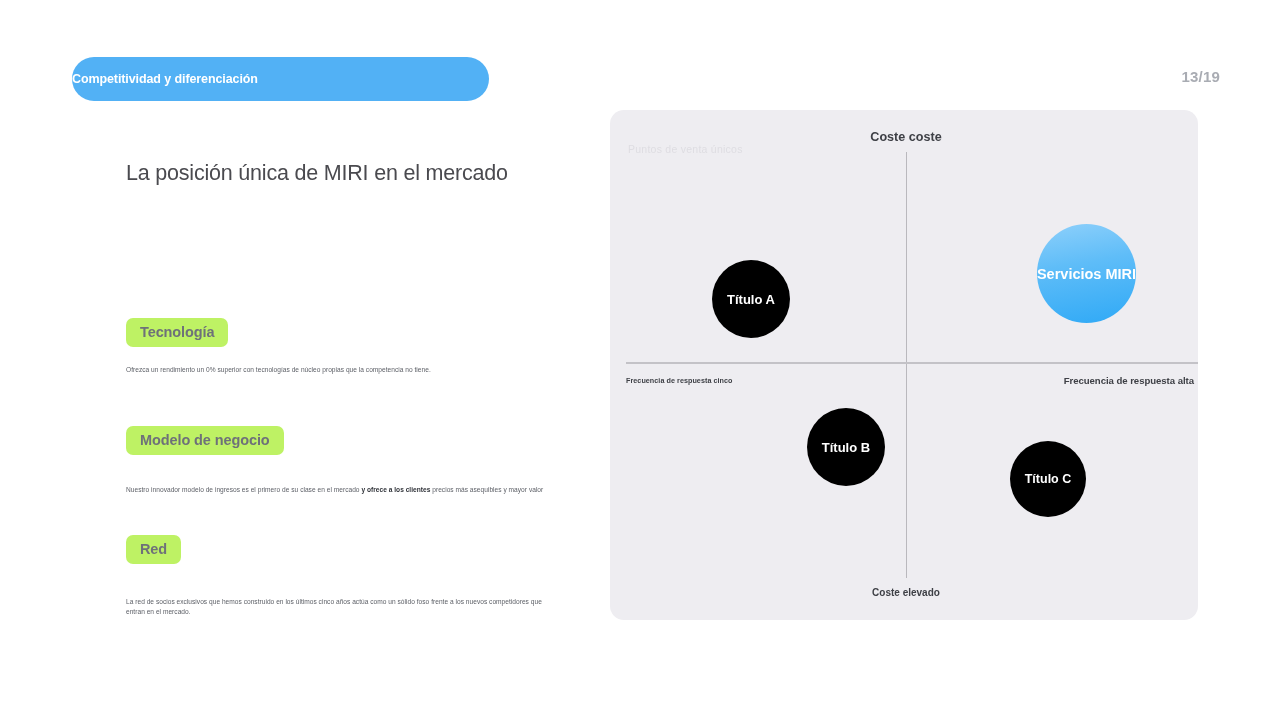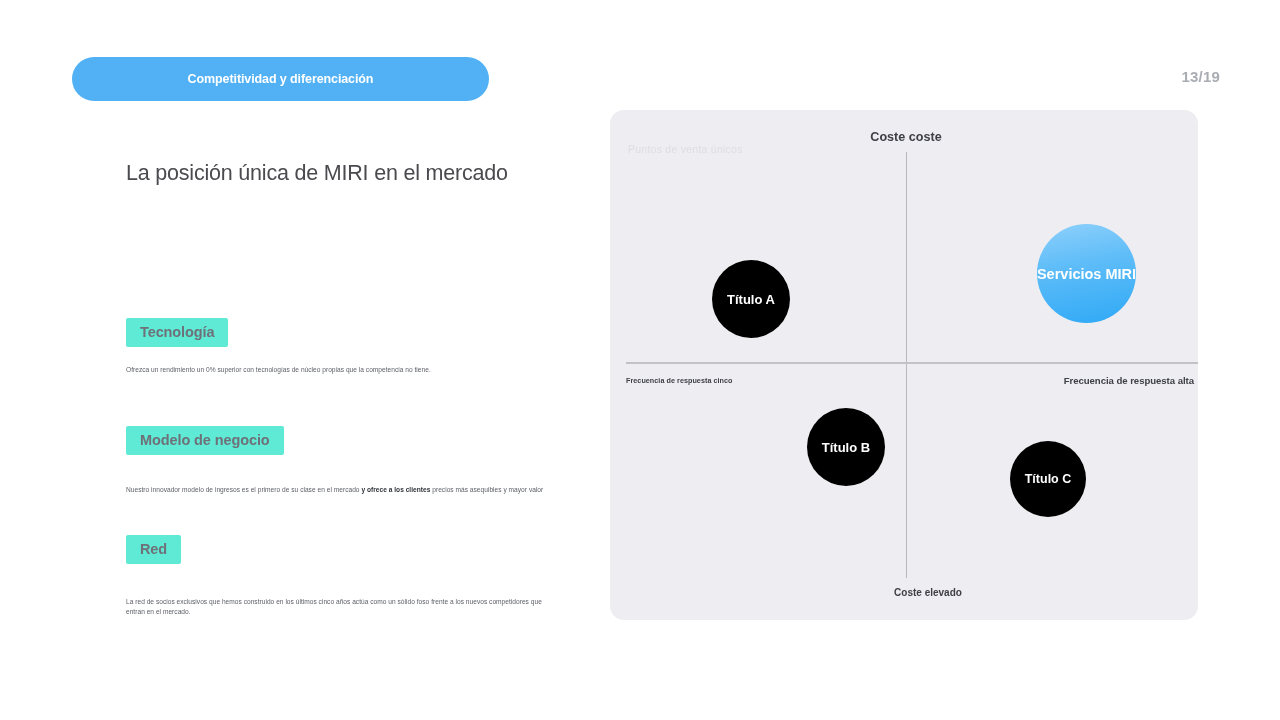--- a/index.html
+++ b/index.html
@@ -23,21 +23,21 @@
   #header-pill {
     position: absolute;
     left: 72px;
     top: 57px;
     width: 417px;
     height: 44px;
     border-radius: 22px;
     background: #52b1f5;
     display: flex;
     align-items: center;
-    justify-content: center;
+    justify-content: flex-start;
     white-space: nowrap;
     overflow: hidden;
   }
   #header-kicker {
     color: #ffffff;
     font-size: 12.5px;
     font-weight: bold;
     letter-spacing: -0.1px;
   }
   #header-title {
@@ -75,22 +75,22 @@
     line-height: 1.3;
   }
 
   .feature-block { position: absolute; left: 0; }
   #feature-0 { top: 158px; }
   #feature-1 { top: 266px; }
   #feature-2 { top: 375px; }
 
   .feature-chip {
     display: inline-block;
-    background: #5eead4;
-    border-radius: 2px;
+    background: #bef264;
+    border-radius: 7px;
     padding: 6px 14px 7px 14px;
     font-size: 14.5px;
     font-weight: bold;
     color: #6e7179;
     letter-spacing: -0.1px;
   }
 
   .feature-body {
     margin-top: 18px;
     font-size: 6.6px;
@@ -141,21 +141,20 @@
     top: 20px;
     left: 296px;
     transform: translateX(-50%);
     font-size: 12.6px;
   }
   #label-bottom {
     top: 477px;
     left: 296px;
     transform: translateX(-50%);
     font-size: 10px;
-    margin-left: 22px;
   }
   #label-left {
     top: 266px;
     left: 16px;
     font-size: 7.2px;
     letter-spacing: 0.05px;
   }
   #label-right {
     top: 265px;
     right: 4px;

